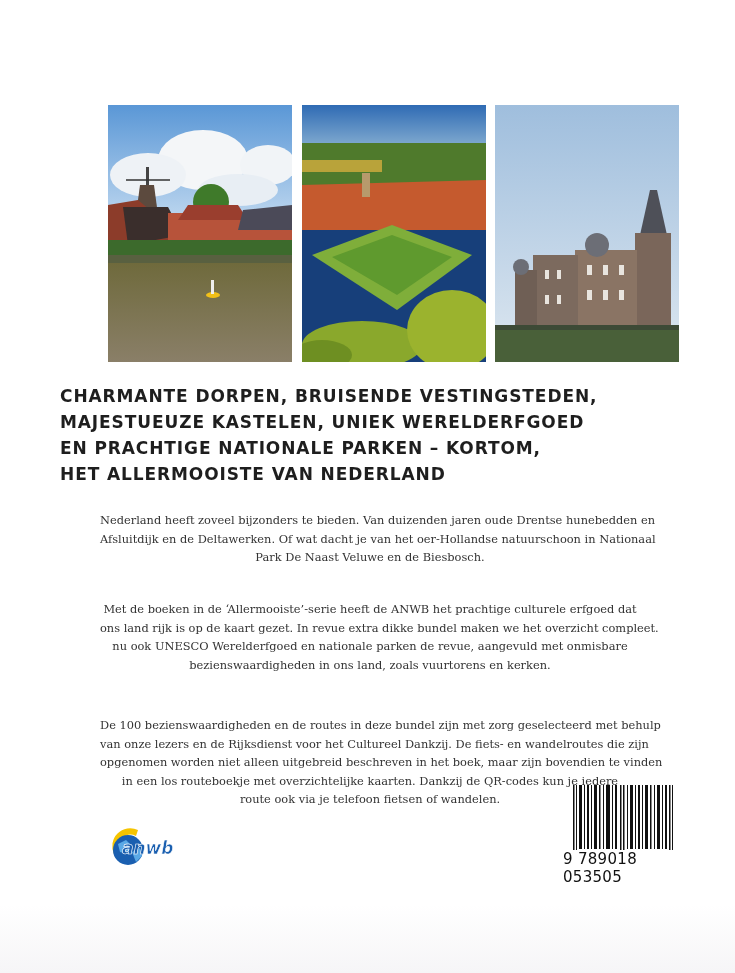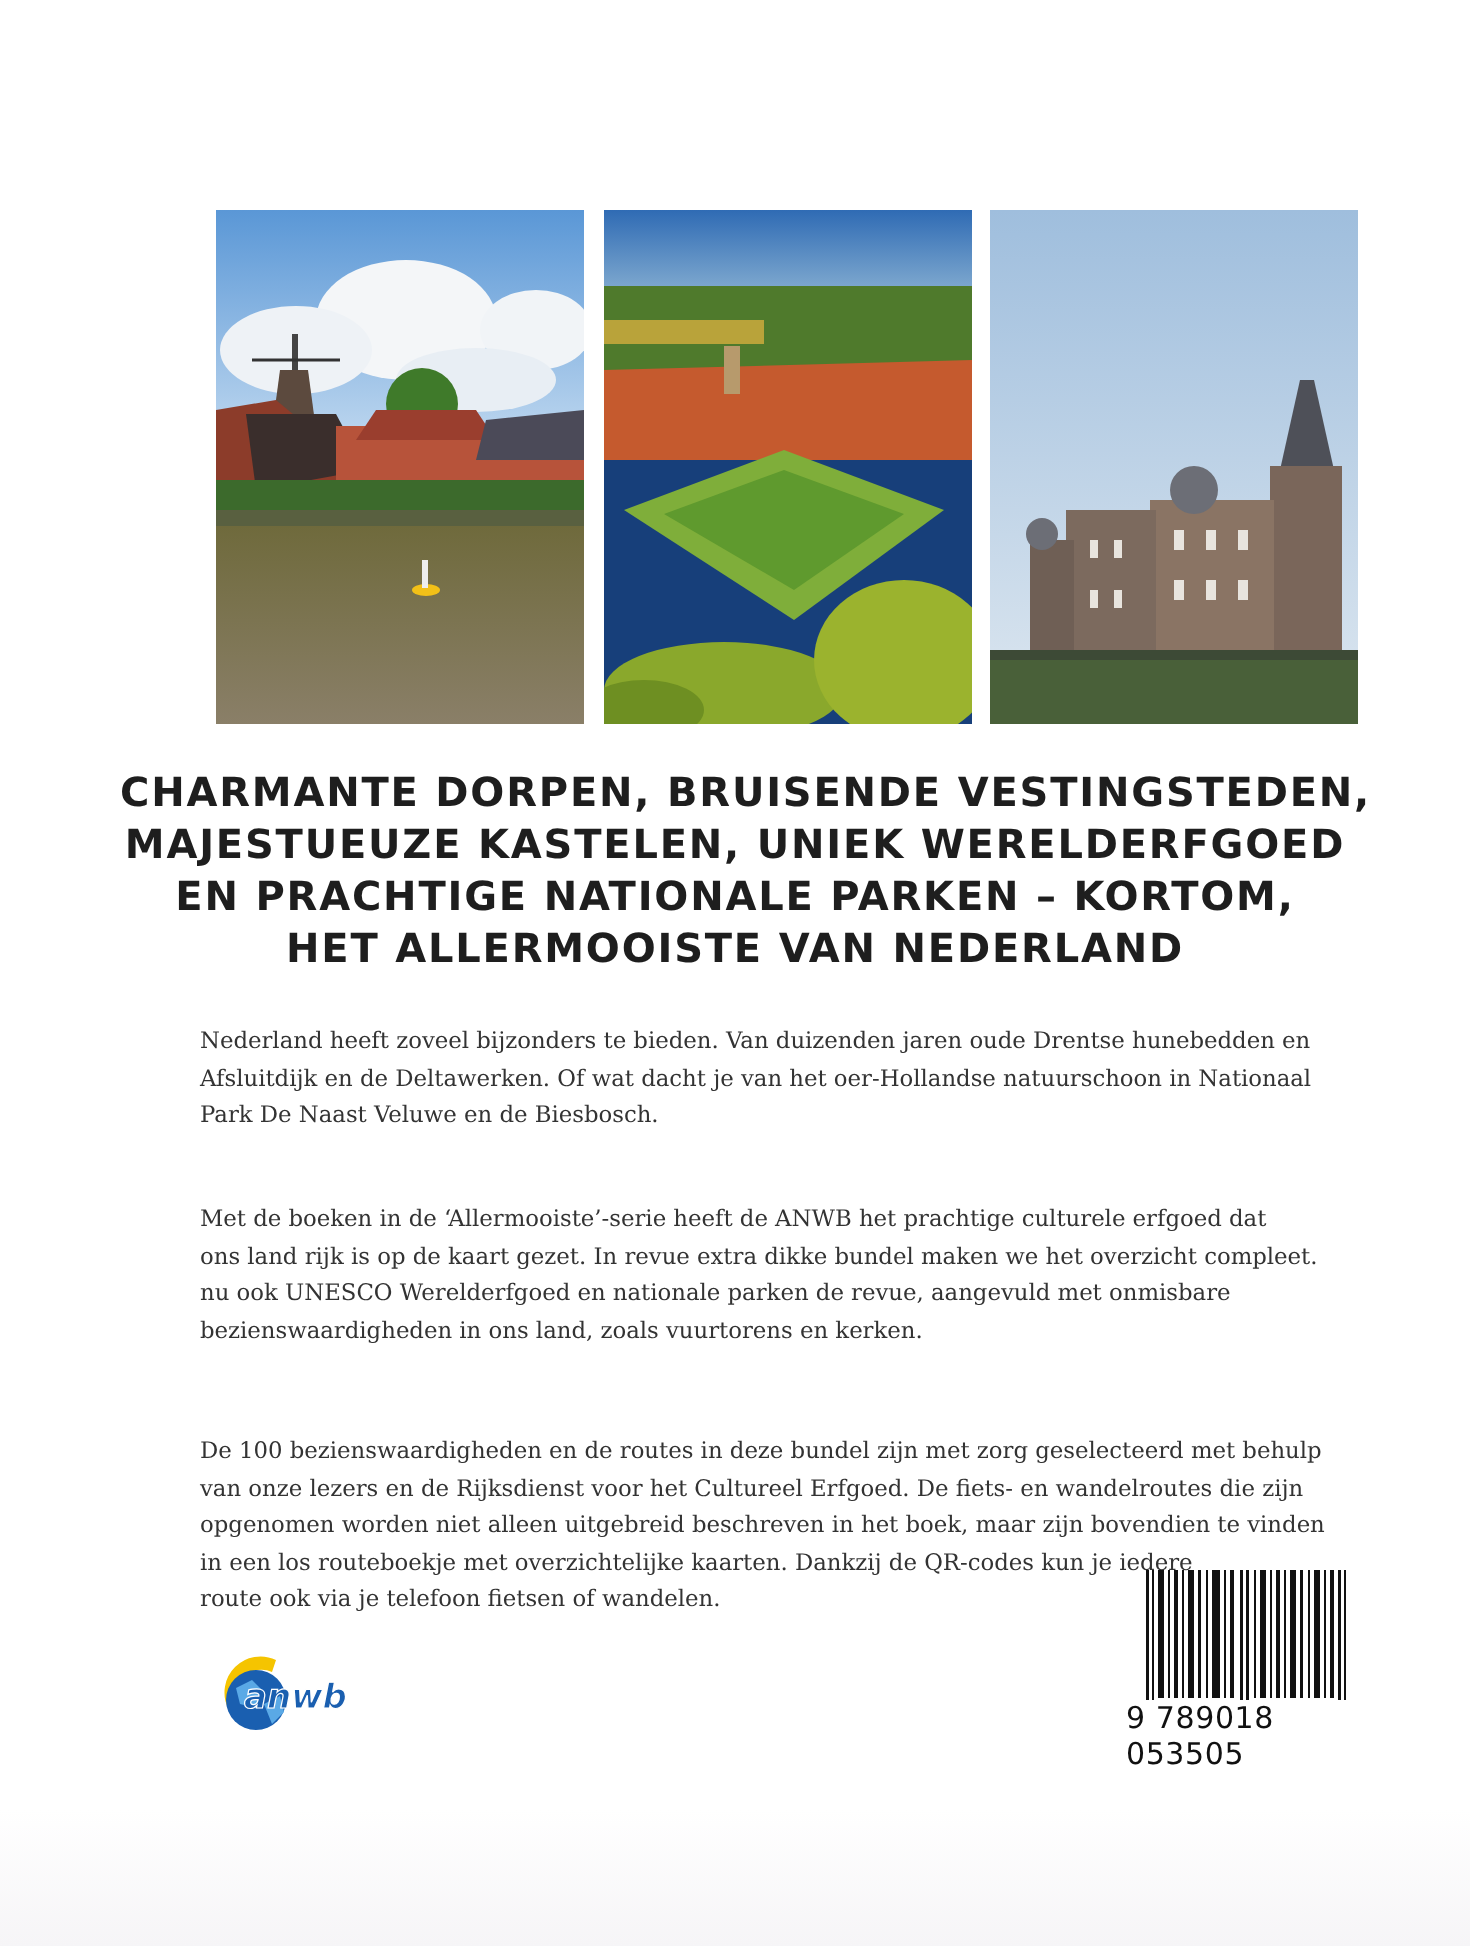--- a/index.html
+++ b/index.html
@@ -1,23 +1,23 @@
 <!DOCTYPE html>
 <html><head>
 <meta charset="utf-8">
 <style>
   html, body { margin:0; padding:0; }
   body { width:735px; height:973px; background:#ffffff; position:relative; overflow:hidden; font-family:"DejaVu Serif", serif; color:#2a2a2a; }
   .cover { position:absolute; inset:0; background:linear-gradient(to bottom,#ffffff 0%,#ffffff 93%,#f6f5f7 100%); }
   .photo { position:absolute; top:105px; width:184px; height:257px; overflow:hidden; }
   .photo svg { width:100%; height:100%; display:block; }
   #p1 { left:108px; } #p2 { left:302px; } #p3 { left:495px; }
-  .headline { position:absolute; top:383px; left:60px; width:615px; text-align:center; font-family:"DejaVu Sans", sans-serif; font-weight:bold; font-size:20px; line-height:26px; letter-spacing:0.9px; color:#1e1e1e; }
+  .headline { position:absolute; top:383px; left:60px; width:615px; text-align:left; font-family:"DejaVu Sans", sans-serif; font-weight:bold; font-size:17px; line-height:26px; letter-spacing:0.9px; color:#1e1e1e; }
   .headline div { white-space:nowrap; }
-  .para { position:absolute; left:100px; width:540px; text-align:left; font-family:"DejaVu Serif", serif; font-size:11.4px; line-height:18.5px; color:#333; }
+  .para { position:absolute; left:100px; width:540px; text-align:center; font-family:"DejaVu Serif", serif; font-size:11.4px; line-height:18.5px; color:#333; }
   .para div { white-space:nowrap; }
   #para1 { top:511px; } #para2 { top:600px; } #para3 { top:700px;margin-top:16px; }
   .barcode { position:absolute; left:573px; top:785px; width:100px; height:78px; }
   .isbn { position:absolute; left:563px; top:850px; width:112px; font-family:"DejaVu Sans", sans-serif; font-size:15px; letter-spacing:0.3px; color:#111; background:#fff; }
   .logo { position:absolute; left:108px; top:824px; width:82px; height:44px; }
 </style>
 </head>
 <body>
 
 <div class="cover">
@@ -126,21 +126,21 @@
 
   <div class="para" id="para2">
     <div>Met de boeken in de ‘Allermooiste’-serie heeft de ANWB het prachtige culturele erfgoed dat</div>
     <div>ons land rijk is op de kaart gezet. In revue extra dikke bundel maken we het overzicht compleet.</div>
     <div>nu ook UNESCO Werelderfgoed en nationale parken de revue, aangevuld met onmisbare</div>
     <div>bezienswaardigheden in ons land, zoals vuurtorens en kerken.</div>
   </div>
 
   <div class="para" id="para3">
     <div>De 100 bezienswaardigheden en de routes in deze bundel zijn met zorg geselecteerd met behulp</div>
-    <div>van onze lezers en de Rijksdienst voor het Cultureel Erfgoed. De fiets- en wandelroutes die zijn</div>
+    <div>van onze lezers en de Rijksdienst voor het Cultureel Dankzij. De fiets- en wandelroutes die zijn</div>
     <div>opgenomen worden niet alleen uitgebreid beschreven in het boek, maar zijn bovendien te vinden</div>
     <div>in een los routeboekje met overzichtelijke kaarten. Dankzij de QR-codes kun je iedere</div>
     <div>route ook via je telefoon fietsen of wandelen.</div>
   </div>
 
   <div class="logo">
     <svg viewBox="0 0 82 44" width="82" height="44">
       <path d="M6,30 A18,18 0 0 1 30,6 L28,12 A12,12 0 0 0 12,28 Z" fill="#f5c400"></path>
       <circle cx="20" cy="26" r="15" fill="#1a5fb0"></circle>
       <path d="M10,20 L18,16 L24,22 L20,30 L12,28 Z" fill="#5aa9e6"></path>

